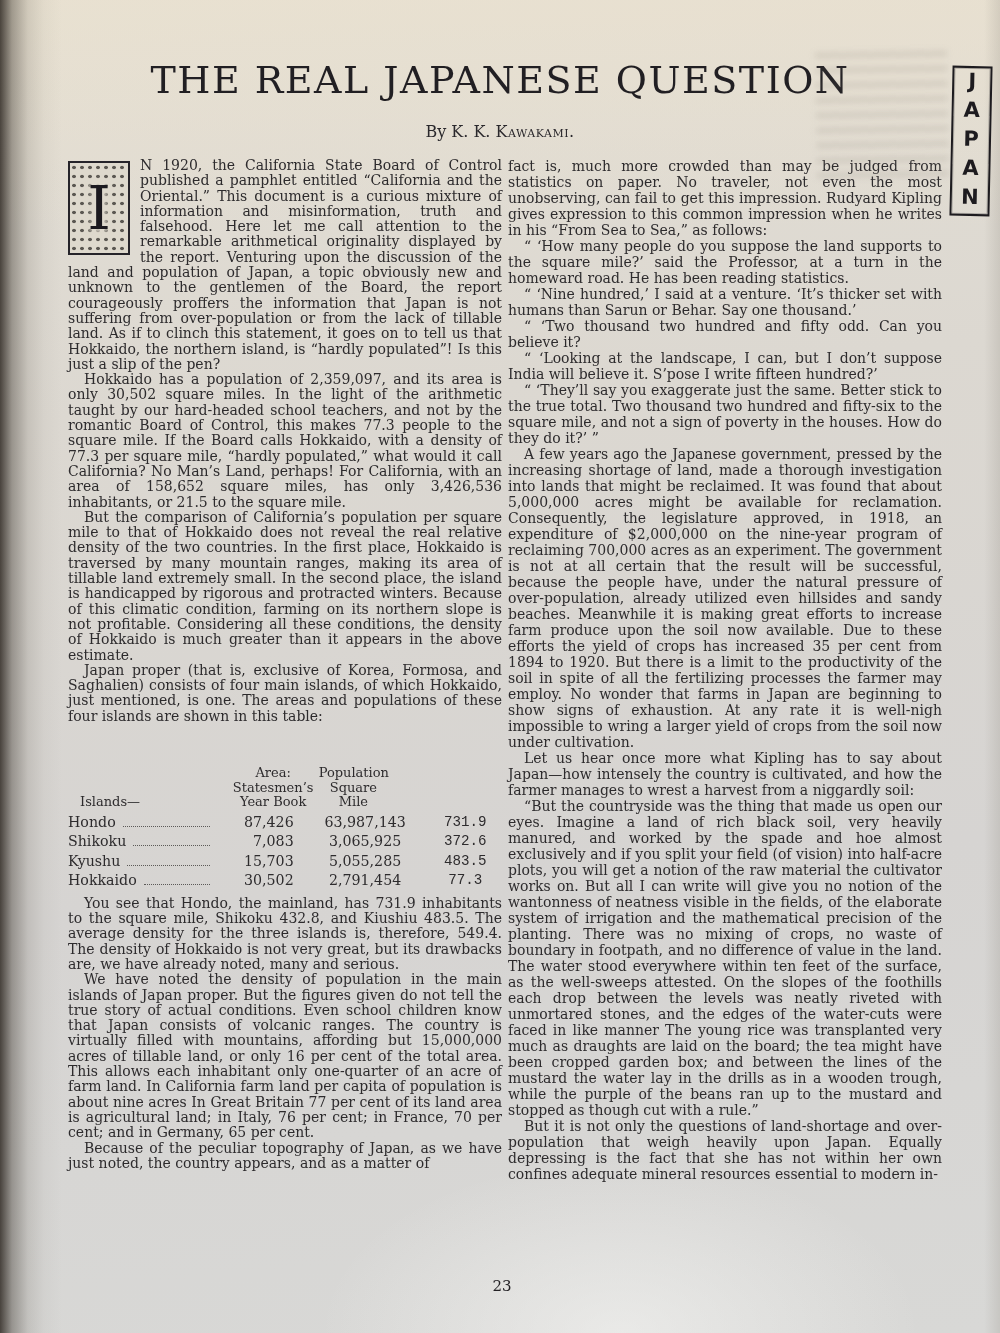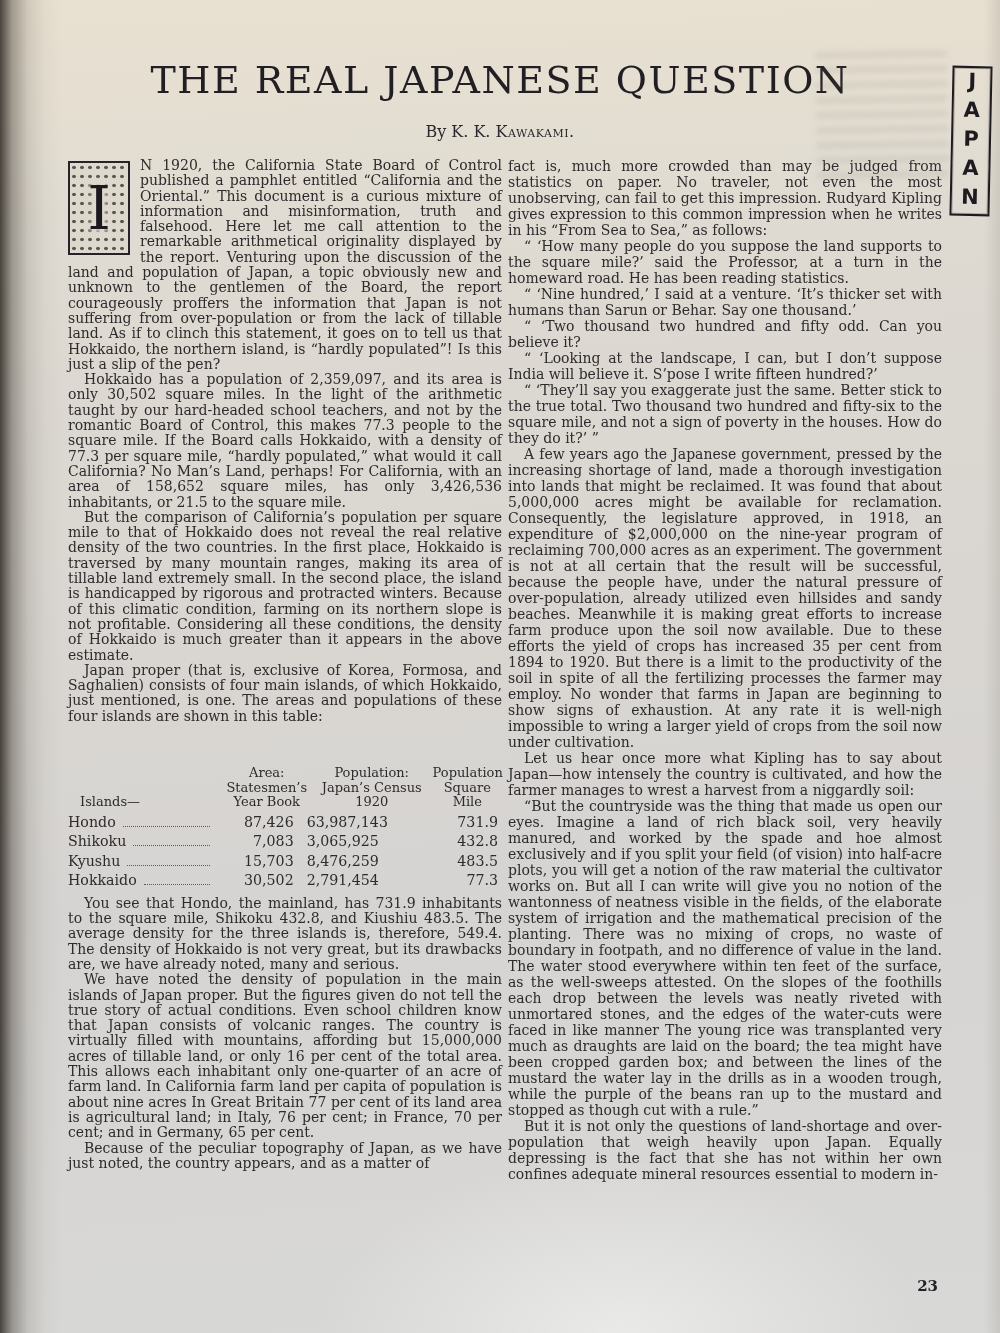--- a/index.html
+++ b/index.html
@@ -79,41 +79,41 @@
   }
   .th { white-space: pre-line; text-align: center; }
   .th-islands { width: 34%; text-align: left; padding-left: 12px; }
   .th-area { width: 21%; }
   .th-pop { width: 29%; }
   .th-den { width: 16%; margin-top: 36px; }
   .tbl-row { display: flex; line-height: 19.5px; font-size: 14.2px; }
   .td-name { width: 34%; display: flex; align-items: baseline; }
   .leader { flex: 1; border-bottom: 1.6px dotted #5c5a58; margin: 0 6px 4px 7px; }
   .td-area { width: 21%; text-align: right; padding-right: 13px; box-sizing: border-box; }
-  .td-pop  { width: 29%; text-align: left; padding-right: 9px;  box-sizing: border-box; }
-  .td-den  { width: 16%; text-align: right; padding-right: 4px;  box-sizing: border-box; }
+  .td-pop  { width: 29%; text-align: center; padding-right: 9px;  box-sizing: border-box; }
+  .td-den  { width: 16%; text-align: center; padding-right: 4px;  box-sizing: border-box; font-family: Liberation Mono, monospace; }
   
   .japan-tab {
     position: absolute; top: 66px; right: 9px;
     width: 36px; height: 146px;
     border: 2px solid #1d1b1f;
     box-shadow: inset 0 0 0 1px rgba(29,27,31,0.25);
     display: flex; align-items: center; justify-content: center;
     transform: rotate(1.2deg);
   }
   .japan-tab-text {
     writing-mode: vertical-rl; text-orientation: upright;
     font-family: "DejaVu Sans", "Liberation Sans", sans-serif;
     font-weight: bold; font-size: 21px; letter-spacing: 5px;
     color: #1d1b1f;
   }
   .page-number {
     position: absolute; bottom: 38px; left: 66px; width: 872px;
-    text-align: right;
-    font-weight: bold; font-size: 15px;
+    text-align: center;
+    font-weight: normal; font-size: 15px;
     color: #232125;
   }
 </style>
 </head>
 <body>
 
 <div class="page">
 
   <div class="bleed"></div>
 
@@ -134,52 +134,49 @@
       <p class="para">Hokkaido has a population of 2,359,097, and its area is only 30,502 square miles.  In the light of the arithmetic taught by our hard-headed school teachers, and not by the romantic Board of Control, this makes 77.3 people to the square mile.  If the Board calls Hokkaido, with a density of 77.3 per square mile, “hardly populated,” what would it call California?  No Man’s Land, perhaps! For California, with an area of 158,652 square miles, has only 3,426,536 inhabitants, or 21.5 to the square mile.</p>
       <p class="para">But the comparison of California’s population per square mile to that of Hokkaido does not reveal the real relative density of the two countries.  In the first place, Hokkaido is traversed by many mountain ranges, making its area of tillable land extremely small.  In the second place, the island is handicapped by rigorous and protracted winters.  Because of this climatic condition, farming on its northern slope is not profitable. Considering all these conditions, the density of Hokkaido is much greater than it appears in the above estimate.</p>
       <p class="para">Japan proper (that is, exclusive of Korea, Formosa, and Saghalien) consists of four main islands, of which Hokkaido, just mentioned, is one. The areas and populations of these four islands are shown in this table:</p>
 
       <div class="tbl">
         <div class="tbl-head">
           <div class="th th-islands">Islands—</div>
           <div class="th th-area">Area:
 Statesmen’s
 Year Book</div>
-          <div class="th th-pop">Population:
-Japan’s Census
-1920</div>
           <div class="th th-den">Population
 Square
 Mile</div>
         </div>
         <div class="tbl-row">
           <div class="td td-name">
               <span>Hondo</span>
               <span class="leader"></span>
             </div>
           <div class="td td-area">87,426</div>
           <div class="td td-pop">63,987,143</div>
           <div class="td td-den">731.9</div>
         </div>
         <div class="tbl-row">
           <div class="td td-name">
               <span>Shikoku</span>
               <span class="leader"></span>
             </div>
           <div class="td td-area">7,083</div>
           <div class="td td-pop">3,065,925</div>
-          <div class="td td-den">432.8</div>
+          <div class="td td-den">372.6</div>
         </div>
         <div class="tbl-row">
           <div class="td td-name">
               <span>Kyushu</span>
               <span class="leader"></span>
             </div>
           <div class="td td-area">15,703</div>
-          <div class="td td-pop">8,476,259</div>
+          <div class="td td-pop">5,055,285</div>
           <div class="td td-den">483.5</div>
         </div>
         <div class="tbl-row">
           <div class="td td-name">
               <span>Hokkaido</span>
               <span class="leader"></span>
             </div>
           <div class="td td-area">30,502</div>
           <div class="td td-pop">2,791,454</div>
           <div class="td td-den">77.3</div>

